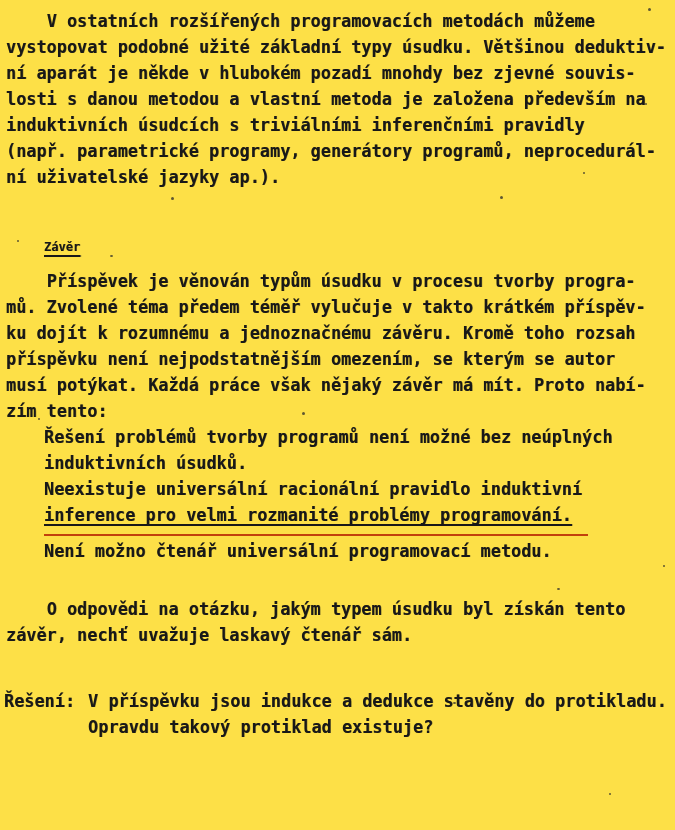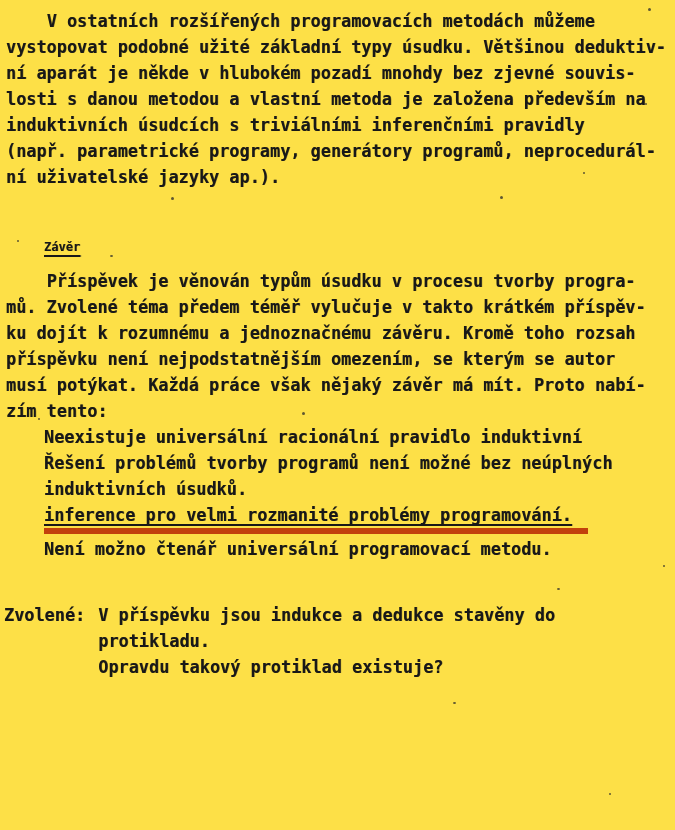--- a/index.html
+++ b/index.html
@@ -32,23 +32,23 @@
     text-decoration-thickness: 2px;
     text-underline-offset: 4px;
   }
   .para-conclusion-intro { margin-top: 8px; }
   .statements { margin-left: 44px; margin-top: 0; }
   .statement-underlined {
     display: inline-block;
     text-decoration: underline;
     text-decoration-thickness: 1.5px;
     text-underline-offset: 3px;
-    border-bottom: 6px solid #c2410c;
+    border-bottom: 2px solid #c2410c;
     padding-right: 16px;
-    padding-bottom: 0;
+    padding-bottom: 6px;
     margin-bottom: 2px;
   }
   .para-reader-note { margin-top: 32px; }
   .para-seminar-note { margin-top: 0; }
   .qa { margin: 40px 0 0 4px; }
   .qa-row { display: flex; align-items: flex-start; }
   .qa-label { flex: none; }
   .qa-text { margin-left: 13px; }
   .speckle {
     position: absolute;
@@ -73,34 +73,36 @@
   <h2 class="tw heading">Závěr</h2>
 
   <p class="tw para para-conclusion-intro">    Příspěvek je věnován typům úsudku v procesu tvorby progra-
 mů. Zvolené téma předem téměř vylučuje v takto krátkém příspěv-
 ku dojít k rozumnému a jednoznačnému závěru. Kromě toho rozsah
 příspěvku není nejpodstatnějším omezením, se kterým se autor
 musí potýkat. Každá práce však nějaký závěr má mít. Proto nabí-
 zím tento:</p>
 
   <div class="statements">
-    <div class="tw">Neexistuje universální racionální pravidlo induktivní</div>
     <div class="tw">Řešení problémů tvorby programů není možné bez neúplných
 induktivních úsudků.</div>
+    <div class="tw">Neexistuje universální racionální pravidlo induktivní</div>
     <div>
       <span class="tw statement-underlined">inference pro velmi rozmanité problémy programování.</span>
     </div>
     <div class="tw">Není možno čtenář universální programovací metodu.</div>
   </div>
 
+  <p class="tw para para-reader-note">    O odpovědi na otázku, jakým typem úsudku byl získán tento
+závěr, nechť uvažuje laskavý čtenář sám.</p>
 
 
   <div class="qa">
     <div class="qa-row">
-      <span class="tw qa-label">Zvolené:</span>
+      <span class="tw qa-label">Řešení:</span>
       <span class="tw qa-text">V příspěvku jsou indukce a dedukce stavěny do protikladu.
 Opravdu takový protiklad existuje?</span>
     </div>
 
   </div>
 
   <span class="speckle" style="left:648px;top:8px;width:3px;height:3px;"></span>
   <span class="speckle" style="left:645px;top:103px;width:2px;height:2px;"></span>
   <span class="speckle" style="left:583px;top:172px;width:2px;height:2px;"></span>
   <span class="speckle" style="left:500px;top:196px;width:3px;height:3px;"></span>

